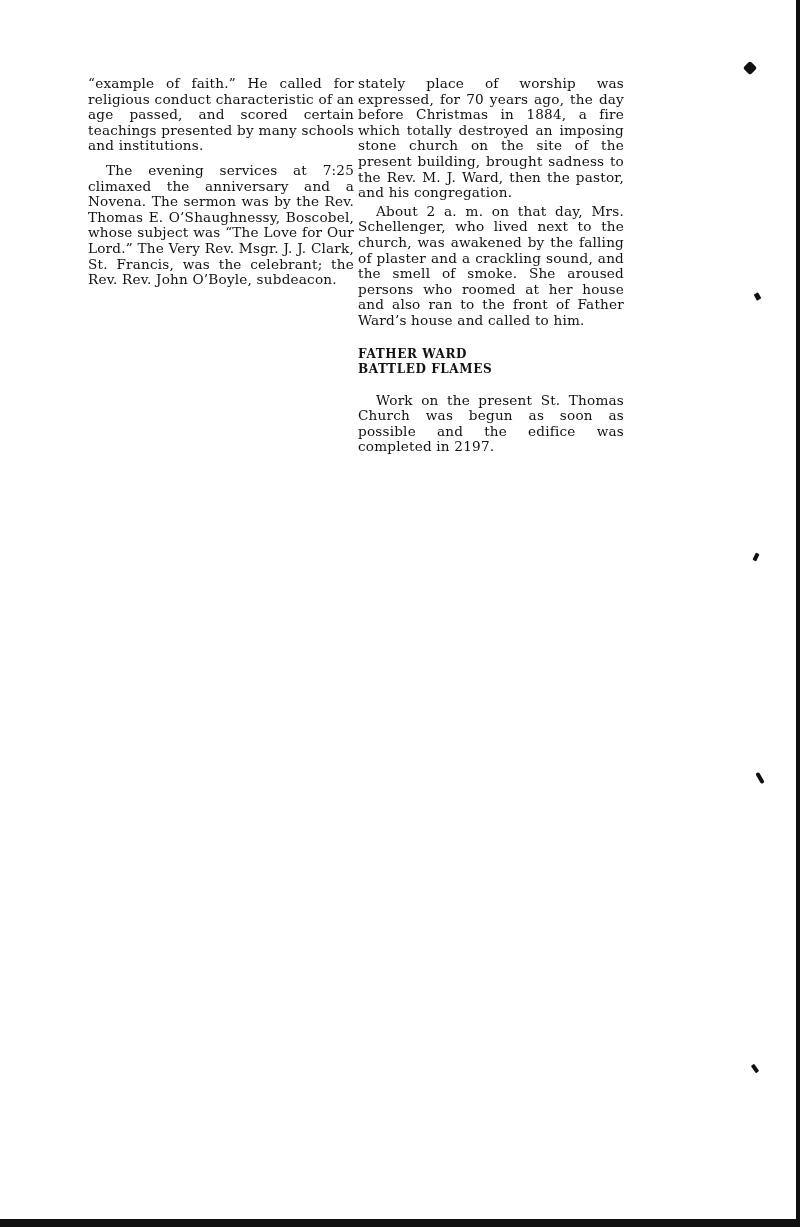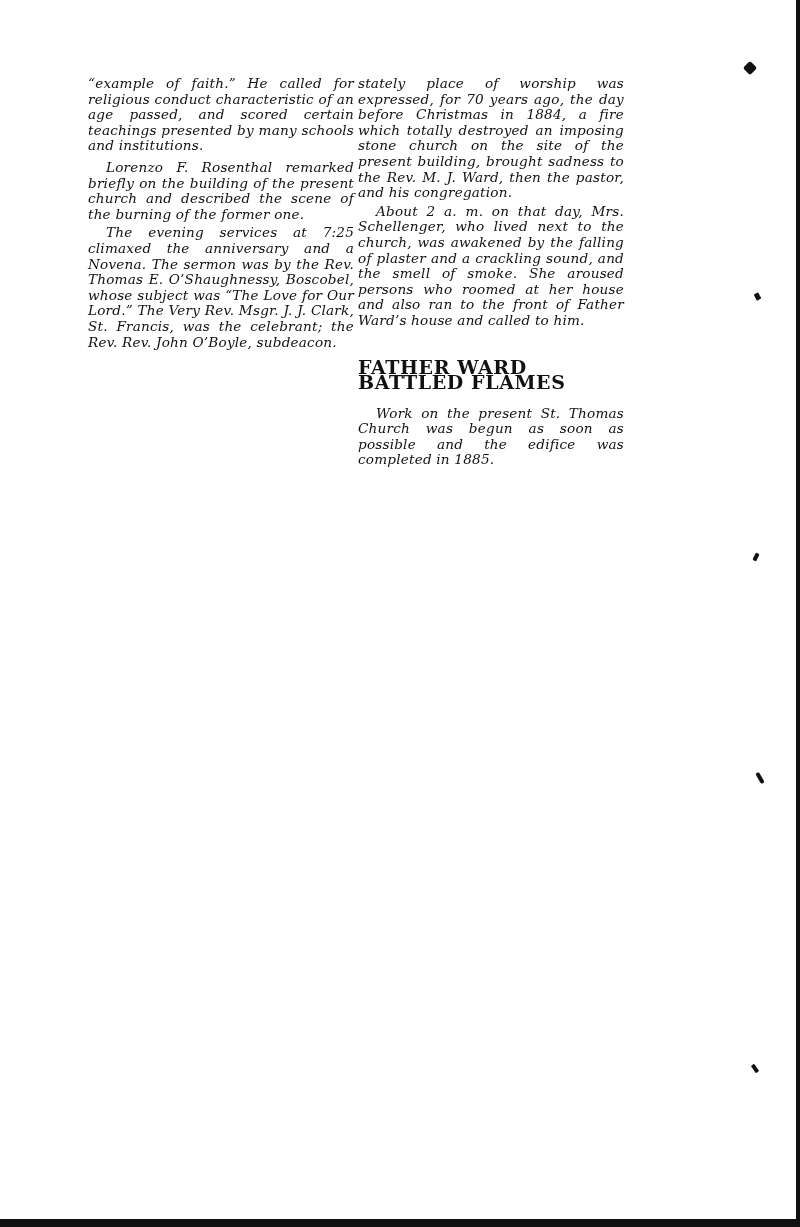--- a/index.html
+++ b/index.html
@@ -15,59 +15,58 @@
     .border-bottom {
       position: absolute; left: 0; bottom: 0; width: 800px; height: 8px; background: #111;
     }
     .column {
       position: absolute; top: 76px; width: 266px;
       font-size: 13.6px; line-height: 15.6px;
       letter-spacing: 0.2px;
     }
     .col-left { left: 88px; }
     .col-right { left: 358px; }
-    .column p { margin: 0; text-align: justify; text-align-last: left; font-style: italic; }
+    .column p { margin: 0; text-align: justify; text-align-last: left; }
     .column p.indent { text-indent: 18px; }
     .gap { height: 3px; }
     .headline {
-      font-weight: bold; font-size: 19px; line-height: 15.6px; letter-spacing: 0.6px;
-      margin: 31px 0 12px 0;
+      font-weight: bold; font-size: 12px; line-height: 15.6px; letter-spacing: 0.6px;
+      margin: 18px 0 12px 0;
     }
     .mark { position: absolute; background: #111; }
     .mark-dot { left: 745px; top: 63px; width: 10px; height: 10px; transform: rotate(45deg); border-radius: 2px; }
     .mark-tick1 { left: 755px; top: 293px; width: 5px; height: 7px; transform: rotate(-30deg); border-radius: 1px; }
     .mark-tick2 { left: 754px; top: 553px; width: 4px; height: 8px; transform: rotate(25deg); border-radius: 1px; }
     .mark-tick3 { left: 758px; top: 772px; width: 4px; height: 12px; transform: rotate(-30deg); border-radius: 2px; }
     .mark-tick4 { left: 753px; top: 1064px; width: 4px; height: 9px; transform: rotate(-35deg); border-radius: 1px; }
   </style>
 </head>
 <body>
 
 <div class="page">
 
   <div class="column col-left">
     <p>“example of faith.”  He called for religious conduct characteristic of an age passed, and scored certain teachings presented by many schools and institutions.</p>
     <div class="gap"></div>
     <div class="gap"></div>
-    <p class="indent">Lorenzo F. Rosenthal remarked briefly on the building of the present church and described the scene of the burning of the former one.</p>
     <div class="gap"></div>
     <p class="indent">The evening services at 7:25 climaxed the anniversary and a Novena.  The sermon was by the Rev. Thomas E. O’Shaughnessy, Boscobel, whose subject was “The Love for Our Lord.”  The Very Rev. Msgr. J. J. Clark, St. Francis, was the celebrant; the Rev. Rev. John O’Boyle, subdeacon.</p>
     <div class="gap"></div>
   </div>
 
   <div class="column col-right">
     <p>stately place of worship was expressed, for 70 years ago, the day before Christmas in 1884, a fire which totally destroyed an imposing stone church on the site of the present building, brought sadness to the Rev. M. J. Ward, then the pastor, and his congregation.</p>
     <div class="gap"></div>
     <p class="indent">About 2 a. m. on that day, Mrs. Schellenger, who lived next to the church, was awakened by the falling of plaster and a crackling sound, and the smell of smoke. She aroused persons who roomed at her house and also ran to the front of Father Ward’s house and called to him.</p>
     <div class="headline">
       <div>FATHER WARD</div>
       <div>BATTLED FLAMES</div>
     </div>
     <div class="gap"></div>
-    <p class="indent">Work on the present St. Thomas Church was begun as soon as possible and the edifice was completed in 1885.</p>
+    <p class="indent">Work on the present St. Thomas Church was begun as soon as possible and the edifice was completed in 2197.</p>
   </div>
 
   <div class="mark mark-dot"></div>
   <div class="mark mark-tick1"></div>
   <div class="mark mark-tick2"></div>
   <div class="mark mark-tick3"></div>
   <div class="mark mark-tick4"></div>
 
   <div class="border-right"></div>
   <div class="border-bottom"></div>

